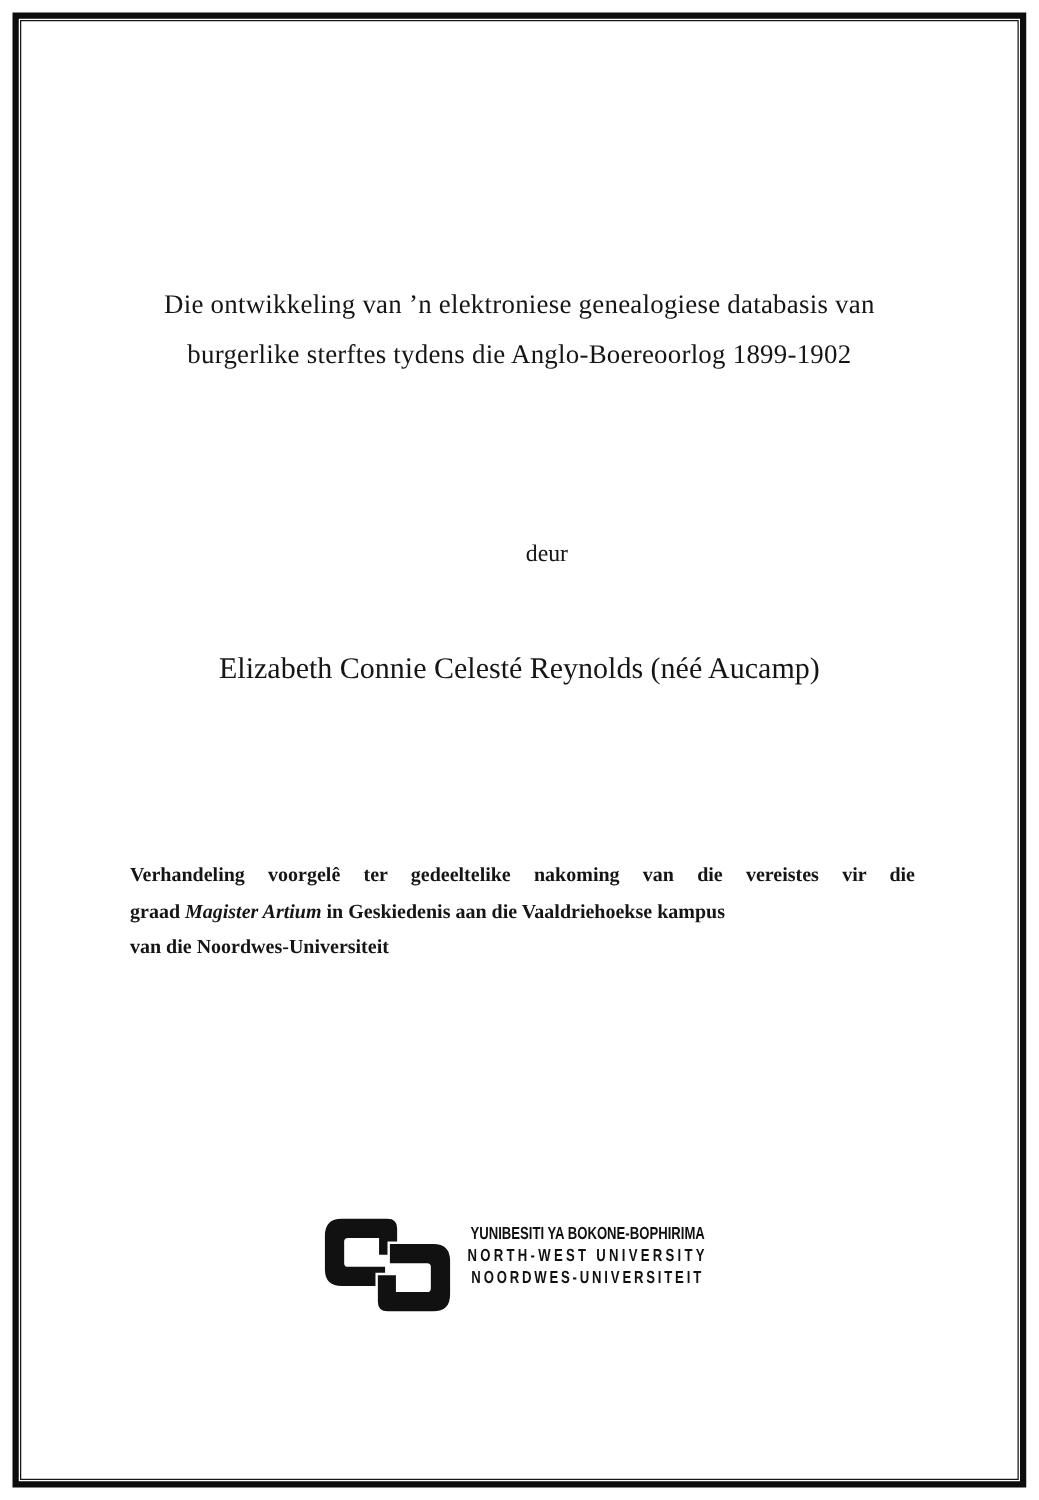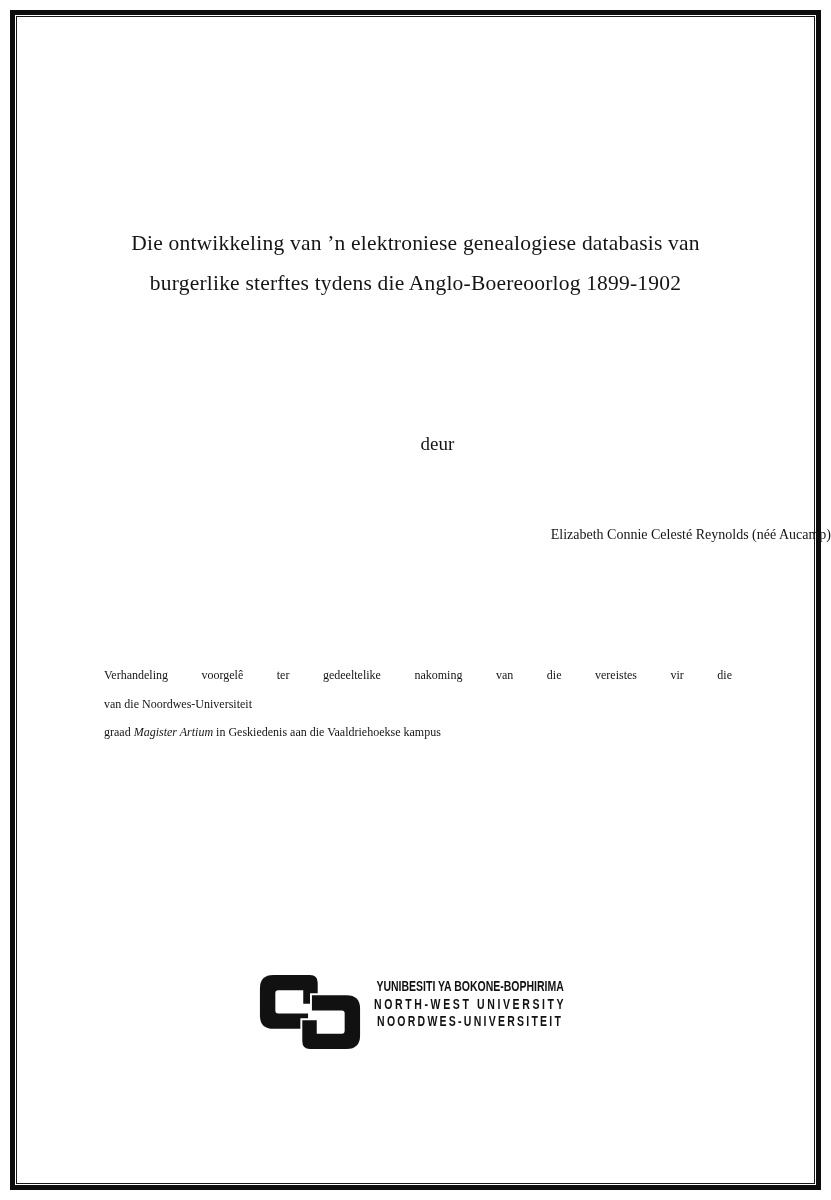--- a/index.html
+++ b/index.html
@@ -42,31 +42,32 @@
     text-align: center;
     font-size: 19px;
     line-height: 26px;
     padding-left: 44px;
   }
   .author {
     position: absolute;
     left: 0;
     right: 0;
     top: 518px;
-    text-align: right;
-    font-size: 14px;
+    text-align: center;
+    font-size: 24px;
     line-height: 34px;
   }
   .statement {
     position: absolute;
     left: 104px;
-    top: 661px;
+    top: 687px;
     width: 628px;
-    font-size: 12px;
+    font-size: 16px;
     line-height: 28.5px;
+    font-weight: bold;
   }
   .statement .just {
     text-align: justify;
     text-align-last: justify;
   }
   .statement .ital { font-style: italic; }
   .supervisor-block {
     position: absolute;
     left: 104px;
     top: 884px;
@@ -112,22 +113,22 @@
     <div class="nw">Die ontwikkeling van ’n elektroniese genealogiese databasis van</div>
     <div class="nw">burgerlike sterftes tydens die Anglo-Boereoorlog 1899-1902</div>
   </div>
 
   <div class="byline">deur</div>
 
   <div class="author">Elizabeth Connie Celesté Reynolds (néé Aucamp)</div>
 
   <div class="statement">
     <div class="just nw">Verhandeling voorgelê ter gedeeltelike nakoming van die vereistes vir die</div>
+    <div class="nw"><span>graad </span><span class="ital">Magister Artium</span><span> in Geskiedenis aan die Vaaldriehoekse kampus</span></div>
     <div class="nw">van die Noordwes-Universiteit</div>
-    <div class="nw"><span>graad </span><span class="ital">Magister Artium</span><span> in Geskiedenis aan die Vaaldriehoekse kampus</span></div>
   </div>
 
 
   <div class="logo-block">
     <svg class="logo-mark" width="104" height="82" viewBox="0 0 108 85" xmlns="http://www.w3.org/2000/svg" aria-hidden="true">
 
       <path fill="#111111" d="M 16 4 L 54 4 Q 62 4 62 12 L 62 34 L 47 34 L 47 20 L 21 20 Q 18 20 18 23 L 18 41 Q 18 44 21 44 L 52 44 L 52 60 L 16 60 Q 2 60 2 46 L 2 18 Q 2 4 16 4 Z"></path>
 
       <path fill="#111111" stroke="#ffffff" stroke-width="4" paint-order="stroke" transform="translate(44,21) rotate(180 32 32)" d="M 16 4 L 54 4 Q 62 4 62 12 L 62 34 L 47 34 L 47 20 L 21 20 Q 18 20 18 23 L 18 41 Q 18 44 21 44 L 52 44 L 52 60 L 16 60 Q 2 60 2 46 L 2 18 Q 2 4 16 4 Z"></path>
     </svg>

